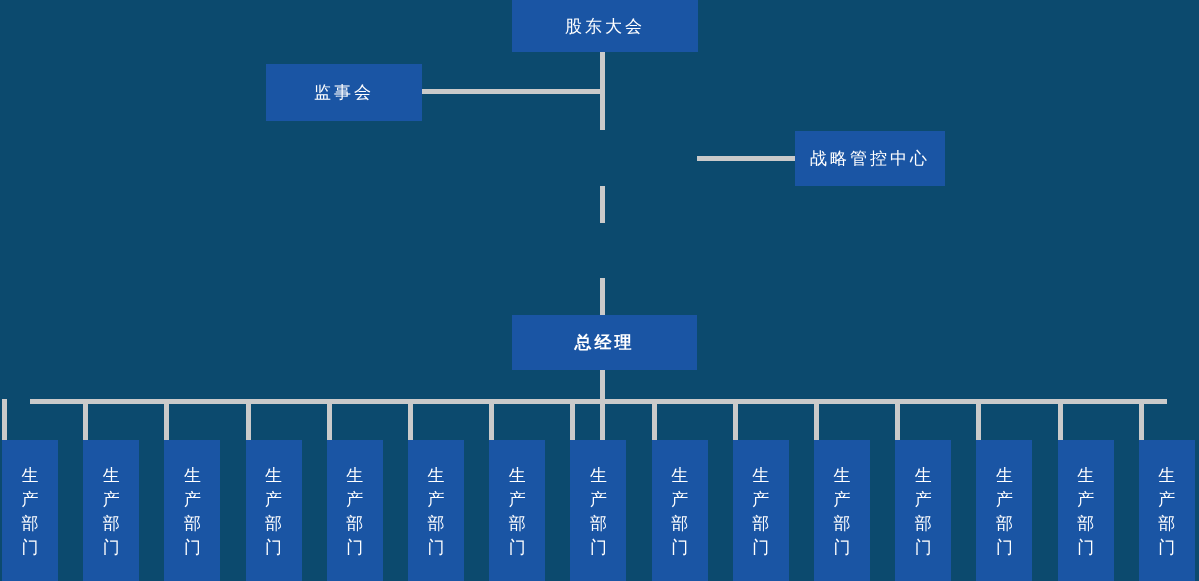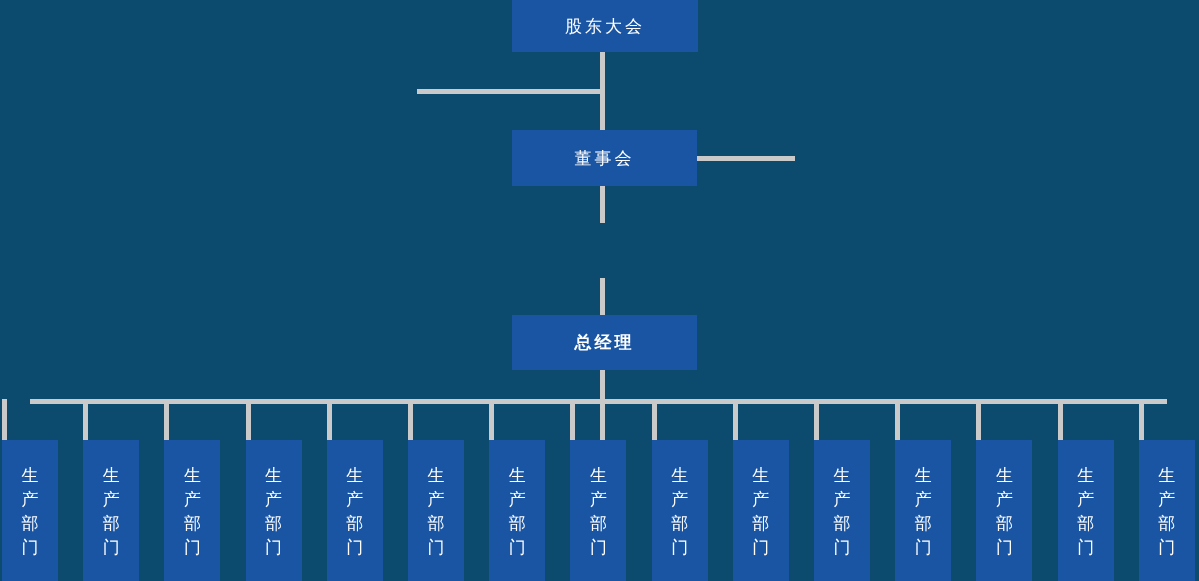--- a/index.html
+++ b/index.html
@@ -37,23 +37,24 @@
 
   <div class="line" style="left:600px;top:52px;width:5px;height:78px;"></div>
   <div class="line" style="left:417px;top:89px;width:188px;height:5px;"></div>
   <div class="line" style="left:697px;top:156px;width:98px;height:5px;"></div>
   <div class="line" style="left:600px;top:186px;width:5px;height:37px;"></div>
   <div class="line" style="left:600px;top:278px;width:5px;height:37px;"></div>
   <div class="line" style="left:600px;top:370px;width:5px;height:70px;"></div>
 
   <div class="node" style="left:512px;top:0;width:186px;height:52px;">股东大会</div>
 
+  <div class="node" style="left:266px;top:64px;width:156px;height:57px;">监事会</div>
 
-  <div class="node" style="left:512px;top:130px;width:185px;height:56px;">董事会</div>
 
+  <div class="node" style="left:795px;top:131px;width:150px;height:55px;">战略管控中心</div>
 
 
   <div class="node" style="left:512px;top:315px;width:185px;height:55px;font-weight:bold;">总经理</div>
 
   <div class="dept-row">
     <div class="bus"></div>
 
     <div class="dept">
       <div class="stub"></div>
       <div class="dept-box">

